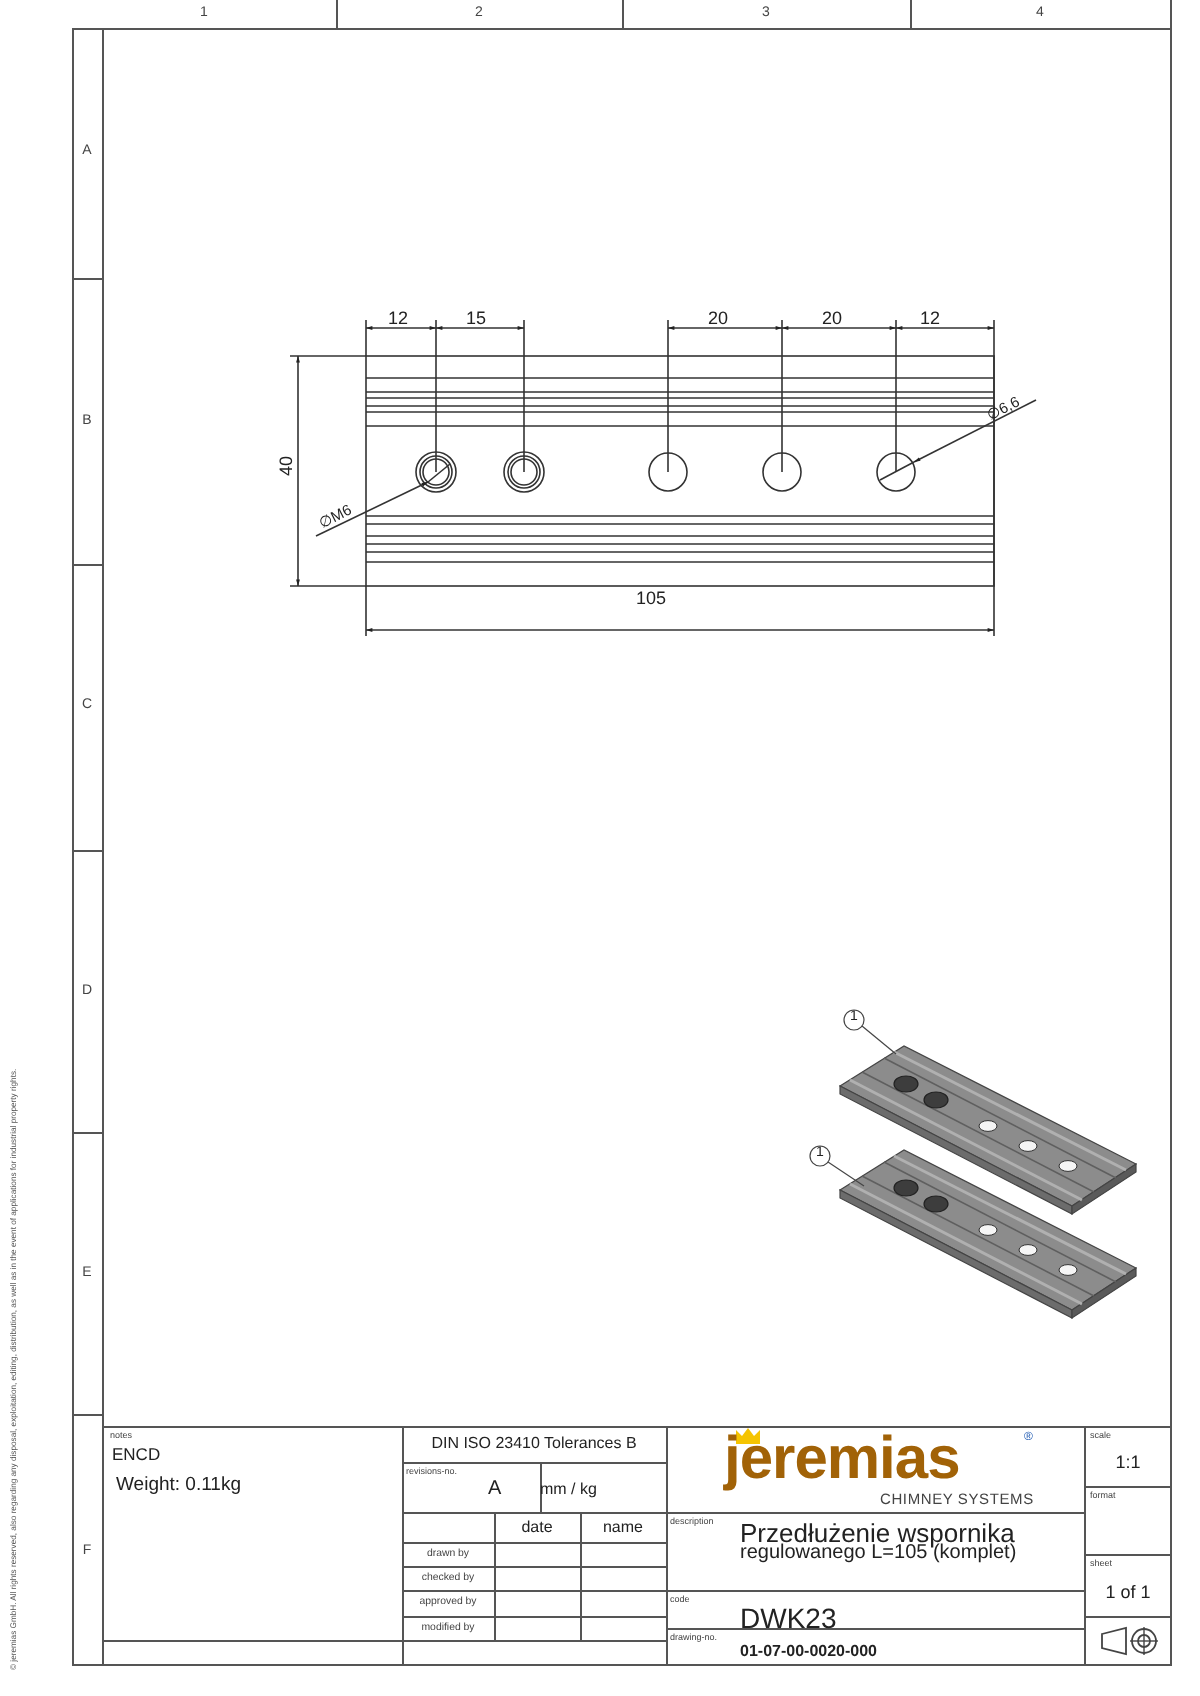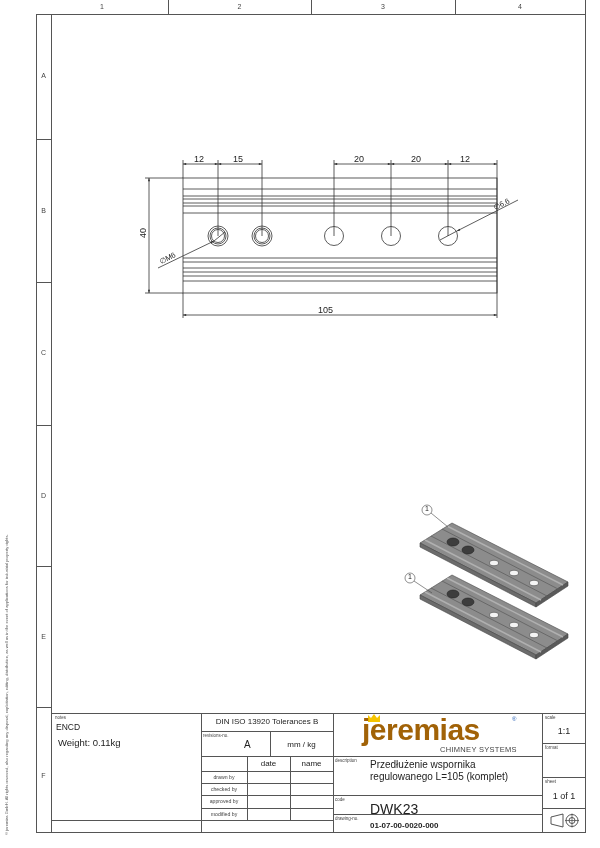--- a/index.html
+++ b/index.html
@@ -118,21 +118,21 @@
     <line x1="457" y1="231" x2="440" y2="240"></line>
   </g>
 </svg>
 
 <div class="tb-text" style="left:194px;top:154px;font-size:9px;">12</div>
 <div class="tb-text" style="left:233px;top:154px;font-size:9px;">15</div>
 <div class="tb-text" style="left:354px;top:154px;font-size:9px;">20</div>
 <div class="tb-text" style="left:411px;top:154px;font-size:9px;">20</div>
 <div class="tb-text" style="left:460px;top:154px;font-size:9px;">12</div>
 <div class="tb-text" style="left:138px;top:238px;font-size:9px;transform:rotate(-90deg);transform-origin:0 0;">40</div>
-<div class="tb-text" style="left:318px;top:305px;font-size:9px;">105</div>
+<div class="tb-text" style="left:318px;top:294px;font-size:9px;">105</div>
 <div class="tb-text" style="left:158px;top:258px;font-size:7.5px;transform:rotate(-27deg);transform-origin:0 0;">∅M6</div>
 <div class="tb-text" style="left:492px;top:204px;font-size:7.5px;transform:rotate(-27deg);transform-origin:0 0;">∅6,6</div>
 
 <svg class="abs" style="left:400px;top:495px;" width="180" height="170">
   <g>
 
     <g>
       <polygon points="20,48 52,28 168,87 136,108" fill="#8c8c8c" stroke="#444" stroke-width="0.6"></polygon>
       <polygon points="20,48 136,108 136,112 20,52" fill="#6c6c6c" stroke="#444" stroke-width="0.6"></polygon>
       <polygon points="136,108 168,87 168,91 136,112" fill="#5a5a5a" stroke="#444" stroke-width="0.6"></polygon>
@@ -196,42 +196,42 @@
 
   <div class="line" style="left:542px;top:713px;width:1px;height:120px;"></div>
   <div class="line" style="left:542px;top:743px;width:44px;height:1px;"></div>
   <div class="line" style="left:542px;top:777px;width:44px;height:1px;"></div>
   <div class="line" style="left:542px;top:808px;width:44px;height:1px;"></div>
 
   <div class="tb-tiny" style="left:55px;top:715px;">notes</div>
   <div class="tb-text" style="left:56px;top:722px;font-size:8.5px;">ENCD</div>
   <div class="tb-text" style="left:58px;top:737px;font-size:9.5px;">Weight: 0.11kg</div>
 
-  <div class="tb-text" style="left:201px;top:717px;width:132px;text-align:center;font-size:8px;">DIN ISO 13920 Tolerances B</div>
+  <div class="tb-text" style="left:201px;top:717px;width:132px;text-align:center;font-size:8px;">DIN ISO 23410 Tolerances B</div>
   <div class="tb-tiny" style="left:203px;top:733px;">revisions-no.</div>
   <div class="tb-text" style="left:244px;top:739px;font-size:10px;">A</div>
-  <div class="tb-text" style="left:270px;top:740px;width:63px;text-align:center;font-size:8px;">mm / kg</div>
+  <div class="tb-text" style="left:270px;top:740px;width:63px;font-size:8px;">mm / kg</div>
   <div class="tb-text" style="left:247px;top:759px;width:43px;text-align:center;font-size:8px;">date</div>
   <div class="tb-text" style="left:290px;top:759px;width:43px;text-align:center;font-size:8px;">name</div>
   <div class="cell-label" style="left:201px;top:774px;width:46px;">drawn by</div>
   <div class="cell-label" style="left:201px;top:786px;width:46px;">checked by</div>
   <div class="cell-label" style="left:201px;top:798px;width:46px;">approved by</div>
   <div class="cell-label" style="left:201px;top:811px;width:46px;">modified by</div>
 
   <div>
     <svg class="abs" style="left:367px;top:713px;" width="14" height="10">
       <polygon points="1,9 1,2 4,5 7,1 10,5 13,2 13,9" fill="#f5c400"></polygon>
     </svg>
     <div class="tb-text" style="left:362px;top:714px;font-size:30px;font-weight:bold;color:#a16207;letter-spacing:-0.5px;line-height:32px;">jeremias</div>
     <div class="tb-text" style="left:512px;top:716px;font-size:6px;color:#1a56b0;">®</div>
     <div class="tb-text" style="left:440px;top:745px;font-size:7.5px;color:#444;letter-spacing:0.3px;">CHIMNEY SYSTEMS</div>
   </div>
 
   <div class="tb-tiny" style="left:335px;top:758px;">description</div>
-  <div class="tb-text" style="left:370px;top:759px;font-size:10px;">Przedłużenie wspornika</div>
+  <div class="tb-text" style="left:370px;top:759px;font-size:13px;">Przedłużenie wspornika</div>
   <div class="tb-text" style="left:370px;top:771px;font-size:10px;">regulowanego L=105 (komplet)</div>
 
   <div class="tb-tiny" style="left:335px;top:797px;">code</div>
   <div class="tb-text" style="left:370px;top:801px;font-size:14px;font-weight:normal;">DWK23</div>
   <div class="tb-tiny" style="left:335px;top:816px;">drawing-no.</div>
   <div class="tb-text" style="left:370px;top:821px;font-size:8px;font-weight:bold;">01-07-00-0020-000</div>
 
   <div class="tb-tiny" style="left:545px;top:715px;">scale</div>
   <div class="tb-text" style="left:542px;top:726px;width:44px;text-align:center;font-size:9px;">1:1</div>
   <div class="tb-tiny" style="left:545px;top:745px;">format</div>

